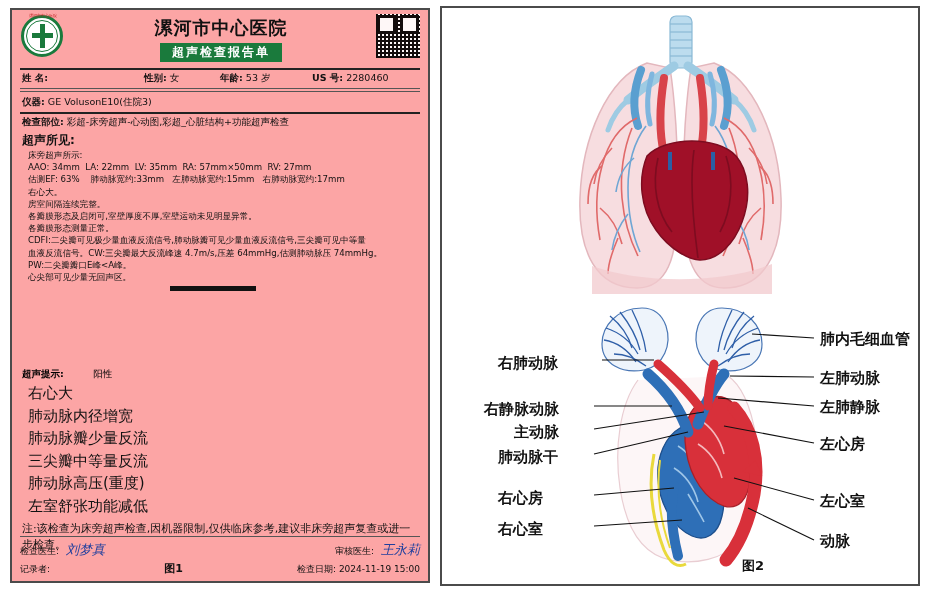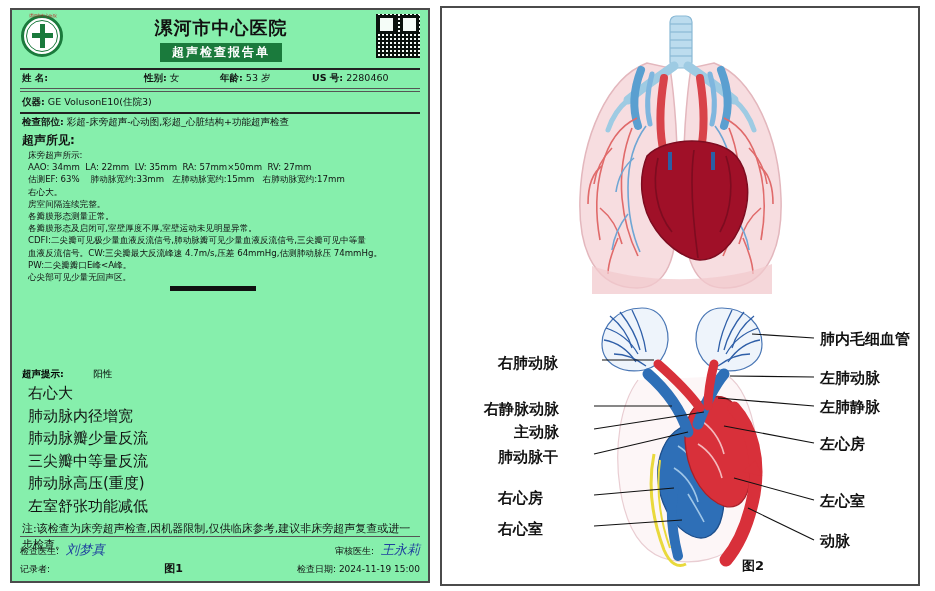--- a/index.html
+++ b/index.html
@@ -24,21 +24,21 @@
     background: #fff;
   }
 
   
   .report-panel {
     position: relative;
     width: 420px;
     height: 575px;
     margin: 8px 0 0 10px;
     border: 2px solid #4b4b4b;
-    background: #86efac;
+    background: #fca5a5;
     box-sizing: border-box;
     font-family: "DejaVu Sans", sans-serif;
     overflow: hidden;
   }
   .rep-inner {
     position: relative;
     padding: 4px 8px 0 8px;
     height: 100%;
     box-sizing: border-box;
   }
@@ -312,22 +312,22 @@
         </span>
       </div>
 
       <div class="sec-label">超声所见:</div>
       <div class="body-text indent">床旁超声所示:</div>
 
       <div class="body-text indent">AAO: 34mm  LA: 22mm  LV: 35mm  RA: 57mm×50mm  RV: 27mm</div>
       <div class="body-text indent">估测EF: 63%    肺动脉宽约:33mm   左肺动脉宽约:15mm   右肺动脉宽约:17mm</div>
       <div class="body-text indent">右心大。</div>
       <div class="body-text indent">房室间隔连续完整。</div>
+      <div class="body-text indent">各瓣膜形态及启闭可,室壁厚度不厚,室壁运动未见明显异常。</div>
       <div class="body-text indent">各瓣膜形态测量正常。</div>
-      <div class="body-text indent">各瓣膜形态及启闭可,室壁厚度不厚,室壁运动未见明显异常。</div>
       <div class="body-text indent">CDFI:二尖瓣可见极少量血液反流信号,肺动脉瓣可见少量血液反流信号,三尖瓣可见中等量</div>
       <div class="body-text indent">血液反流信号。CW:三尖瓣最大反流峰速 4.7m/s,压差 64mmHg,估测肺动脉压 74mmHg。</div>
       <div class="body-text indent">PW:二尖瓣瓣口E峰&lt;A峰。</div>
       <div class="body-text indent">心尖部可见少量无回声区。</div>
 
       <div class="blackbar"></div>
       <div class="spacer-big"></div>
 
       <div class="conc-title">
         <span>超声提示:</span>

